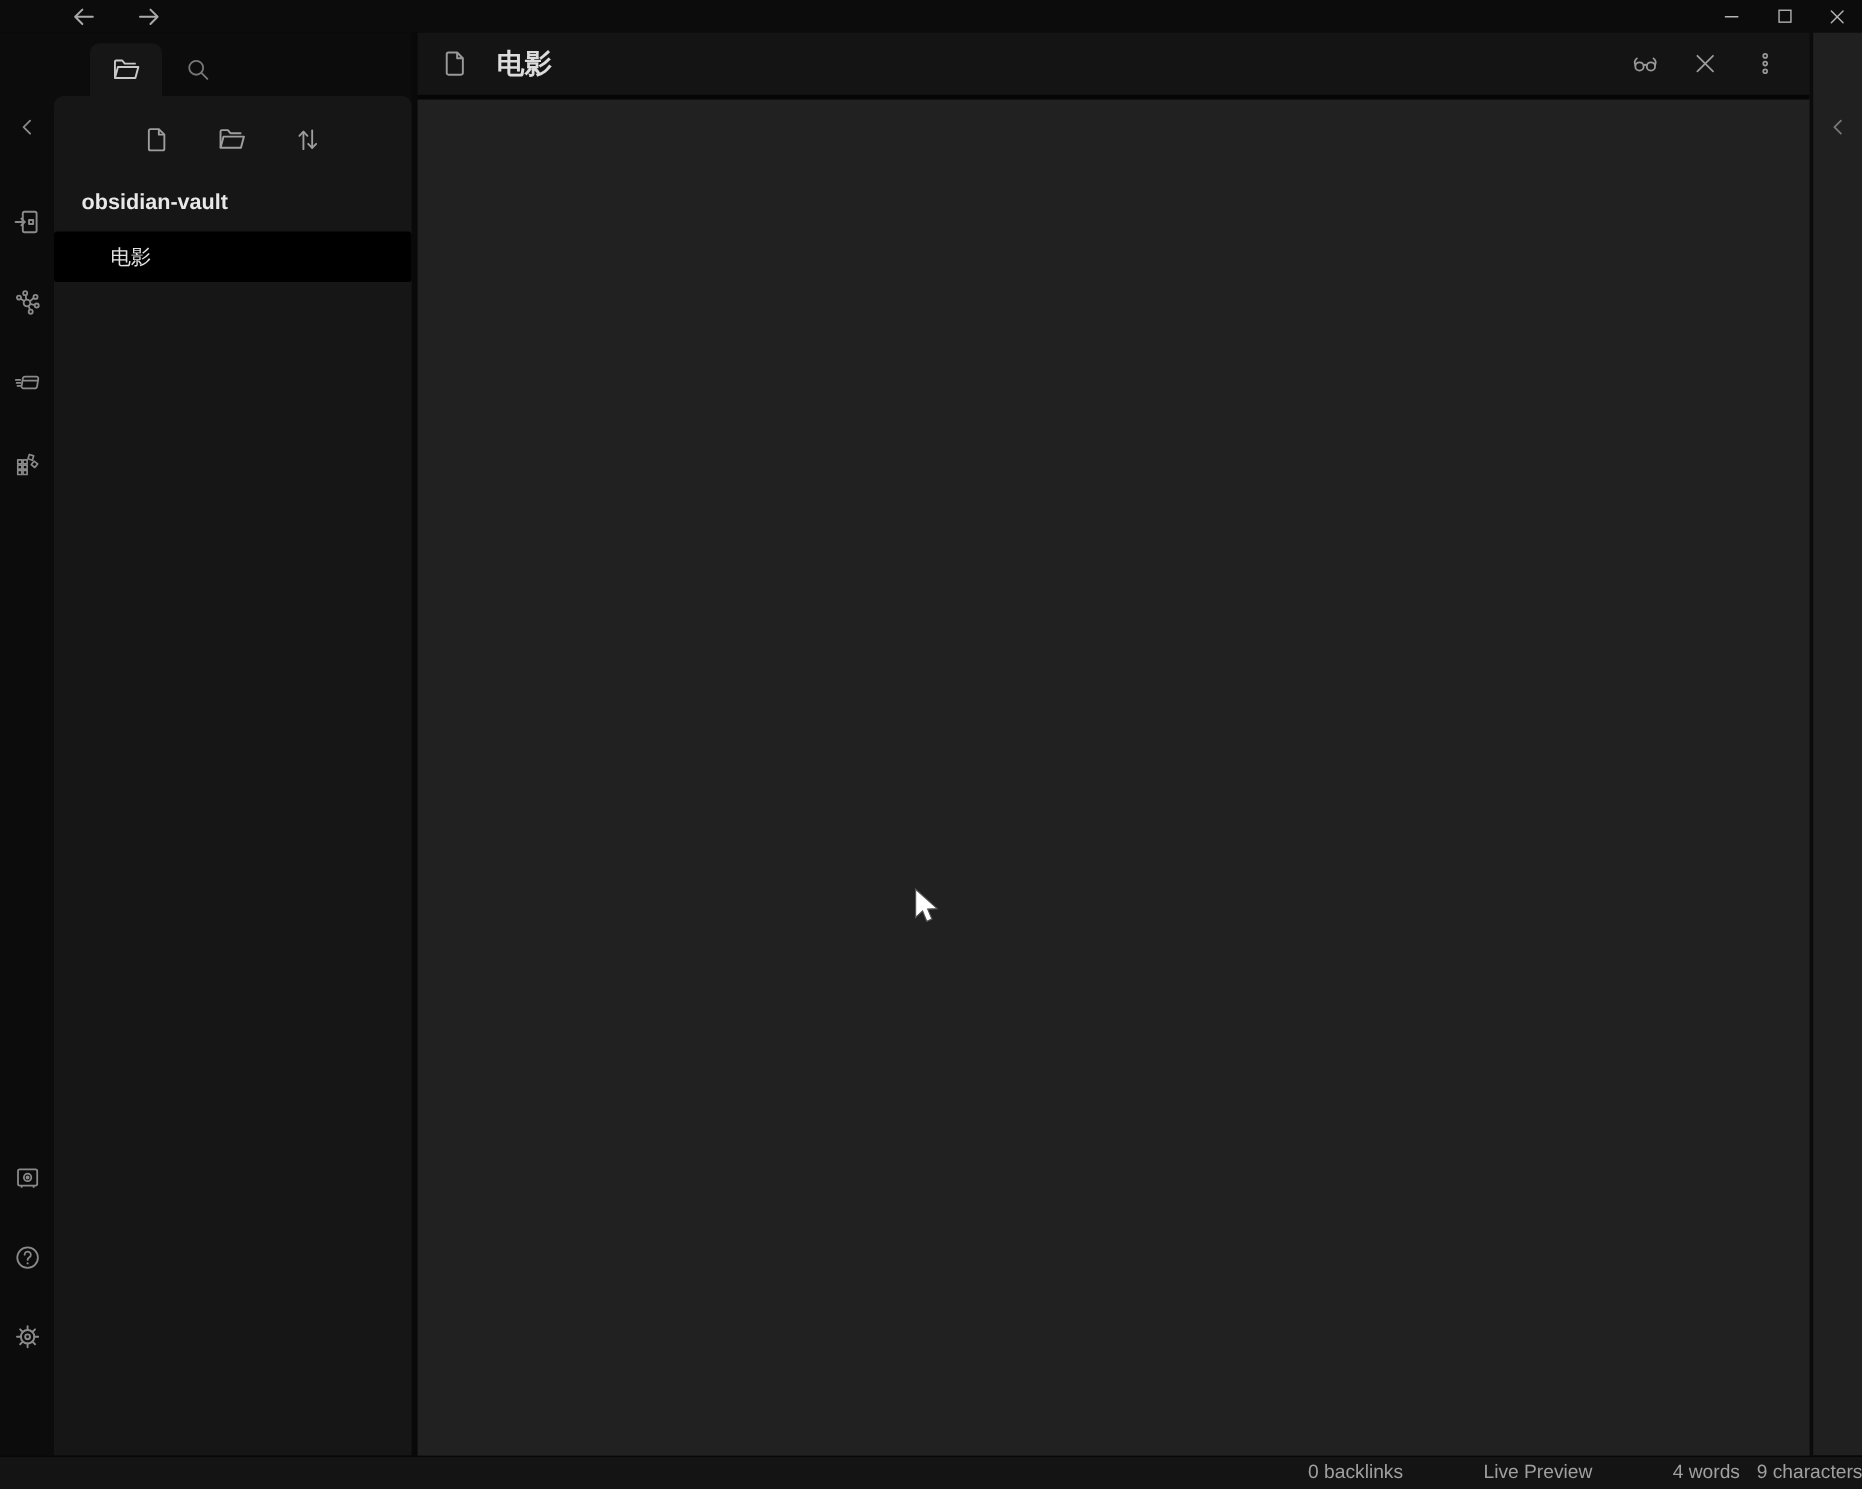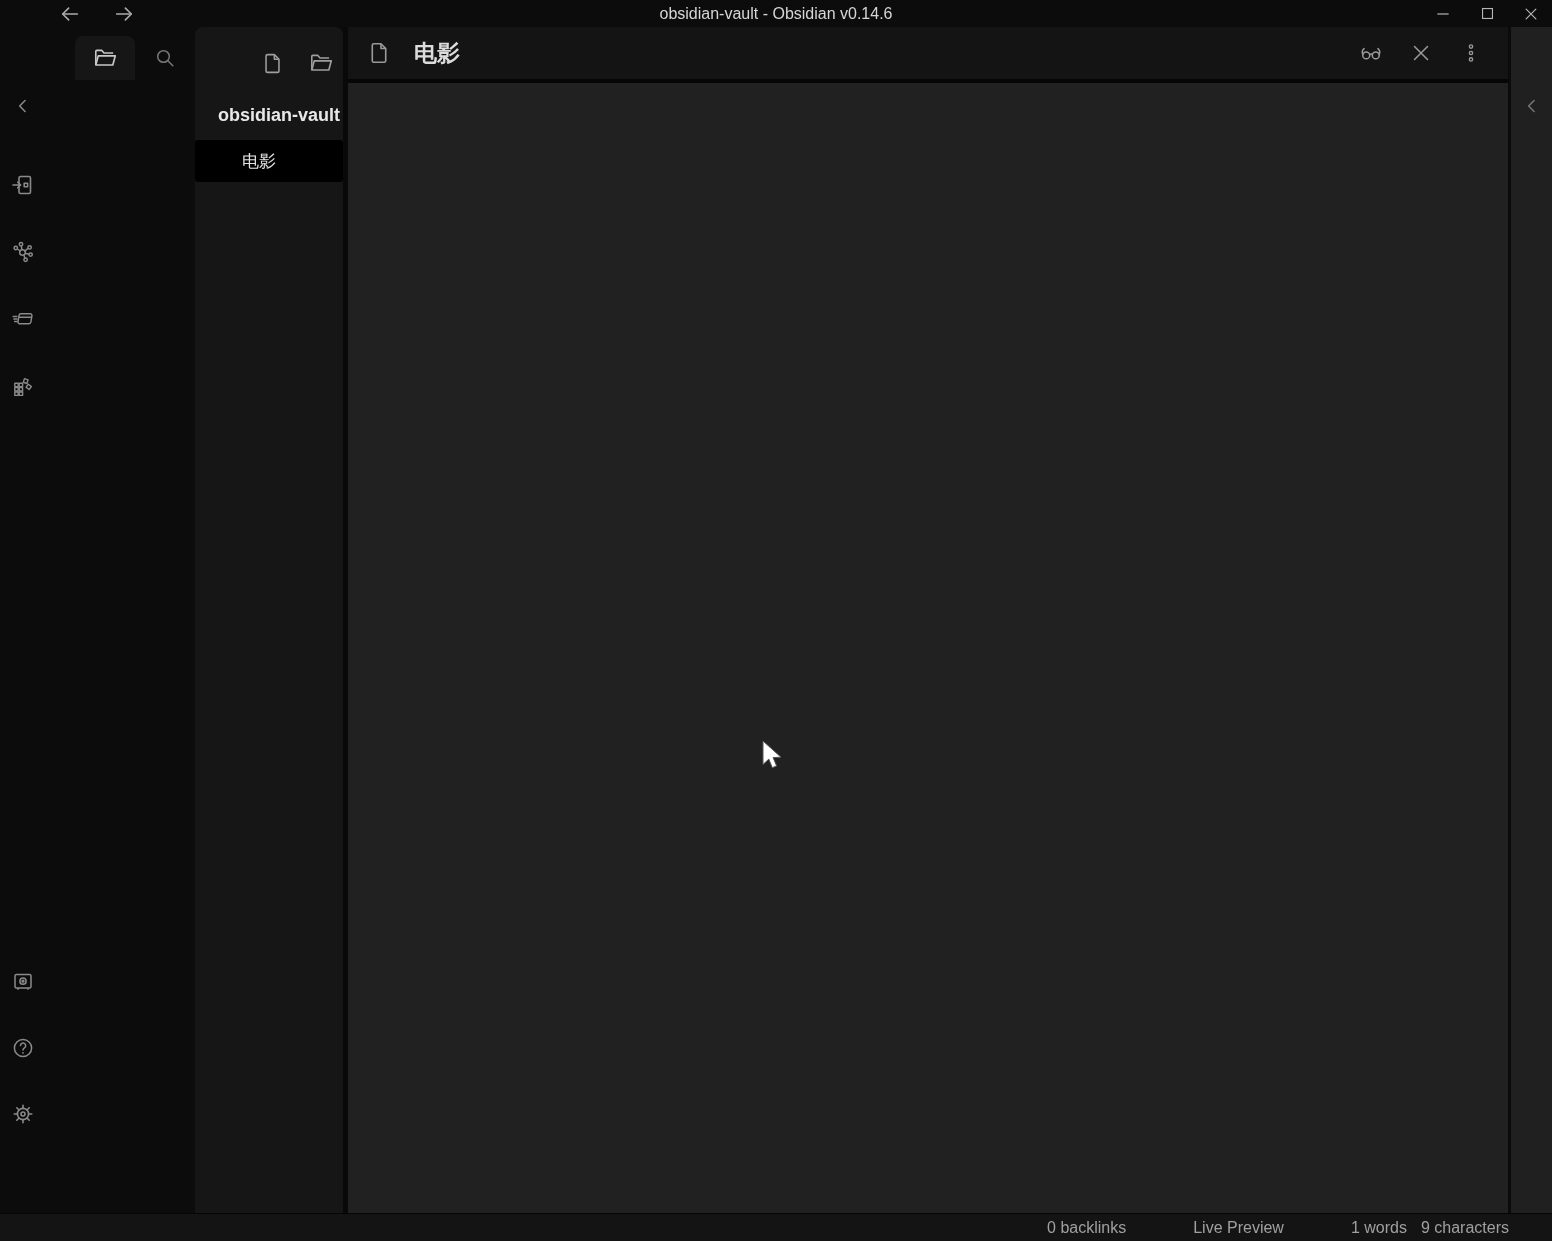--- a/index.html
+++ b/index.html
@@ -19,21 +19,21 @@
   .main { flex:1 1 auto; display:flex; min-height:0; }
 
   
   .ribbon { width:45px; flex:0 0 45px; background:#0c0c0c; display:flex; flex-direction:column; align-items:center; }
   .ribbon-collapse { margin-top:66px; }
   .ribbon-group-top { margin-top:53px; display:flex; flex-direction:column; gap:41px; }
   .ribbon-group-bottom { margin-top:auto; display:flex; flex-direction:column; gap:40px; padding-bottom:86px; }
   .ribbon-btn { width:26px; height:26px; display:flex; align-items:center; justify-content:center; color:#8a8a8a; cursor:pointer; }
 
   
-  .sidebar { width:303px; flex:0 0 303px; display:flex; flex-direction:row; background:#0c0c0c; border-right:5px solid #090909; }
+  .sidebar { width:303px; flex:0 0 303px; display:flex; flex-direction:column; background:#0c0c0c; border-right:5px solid #090909; }
   .sidebar-tabs { height:53px; flex:0 0 53px; display:flex; align-items:flex-end; padding-left:30px; background:#0c0c0c; }
   .side-tab { width:60px; height:44px; display:flex; align-items:center; justify-content:center; cursor:pointer; color:#777777; }
   .side-tab.active { background:#161616; border-radius:8px 8px 0 0; color:#c9c9c9; }
   .sidebar-content { flex:1 1 auto; background:#161616; border-top-left-radius:8px; border-top-right-radius:8px; overflow:hidden; }
   .explorer-toolbar { display:flex; align-items:center; padding:20px 0 0 65px; gap:23px; }
   .tool-btn { width:40px; height:32px; display:flex; align-items:center; justify-content:center; color:#9e9e9e; cursor:pointer; }
   .vault-title { margin-top:26px; padding-left:23px; font-size:18px; font-weight:600; color:#e8e8e8; cursor:pointer; }
   .file-list { margin-top:14px; }
   .file-item { height:42px; display:flex; align-items:center; padding-left:47px; font-size:17px; color:#e2e2e2; cursor:pointer; border-radius:3px; }
   .file-item.selected { background:#000000; }
@@ -46,21 +46,21 @@
   .tab-title { font-size:23px; font-weight:700; color:#dcdcdc; }
   .tab-actions { margin-left:auto; display:flex; align-items:center; gap:26px; }
   .tab-action-btn { width:24px; height:24px; display:flex; align-items:center; justify-content:center; color:#9a9a9a; cursor:pointer; }
   .editor-body { flex:1 1 auto; background:#212121; position:relative; }
 
   
   .right-strip { width:44px; flex:0 0 44px; background:#202020; border-left:3px solid #0b0b0b; display:flex; justify-content:center; }
   .right-collapse { margin-top:66px; width:26px; height:26px; display:flex; align-items:center; justify-content:center; color:#777777; cursor:pointer; }
 
   
-  .statusbar { height:28px; flex:0 0 28px; background:#141414; border-top:1px solid #050505; display:flex; align-items:center; justify-content:flex-end; padding-right:43px; font-size:16px; color:#a0a0a0; }
+  .statusbar { height:28px; flex:0 0 28px; background:#141414; border-top:1px solid #050505; display:flex; align-items:center; justify-content:flex-end; font-size:16px; color:#a0a0a0; }
   .status-item { white-space:nowrap; }
   .gap-lg { margin-left:67px; }
   .gap-sm { margin-left:14px; }
 
   
   .cursor { position:absolute; left:760px; top:740px; pointer-events:none; z-index:50; }
 
   svg { display:block; }
 </style>
 </head>
@@ -80,21 +80,20 @@
       </div>
       <div class="nav-btn">
         <span>
           <svg width="22" height="22" viewBox="0 0 24 24" fill="none" stroke="currentColor" stroke-width="1.8" stroke-linecap="round" stroke-linejoin="round">
               <path d="M4 12h15.5"></path>
               <path d="M13.5 5.5 20 12l-6.5 6.5"></path>
             </svg>
         </span>
       </div>
     </div>
-    <div class="win-title">obsidian-vault - Obsidian v0.14.6</div>
     <div class="win-controls">
       <div class="win-btn">
         <span>
           <svg width="18" height="18" viewBox="0 0 24 24" fill="none" stroke="currentColor" stroke-width="1.6">
               <path d="M4.5 12h15"></path>
             </svg>
         </span>
       </div>
       <div class="win-btn">
         <span>
@@ -310,21 +309,21 @@
               <polyline points="14.5,5.5 8,12 14.5,18.5"></polyline>
             </svg>
         </span>
       </div>
     </div>
   </div>
 
   <div class="statusbar">
     <span class="status-item">0 backlinks</span>
     <span class="status-item gap-lg">Live Preview</span>
-    <span class="status-item gap-lg">1 words</span>
+    <span class="status-item gap-lg">4 words</span>
     <span class="status-item gap-sm">9 characters</span>
   </div>
 
   <div class="cursor">
     <svg width="28" height="32" viewBox="0 0 28 32">
         <path d="M3 1v23.5l5.8-5.4 3.5 8.6 4.3-1.8-3.5-8.3 7.9-.4z" fill="#ffffff" stroke="#555555" stroke-width="1"></path>
       </svg>
   </div>
 
 </div>

